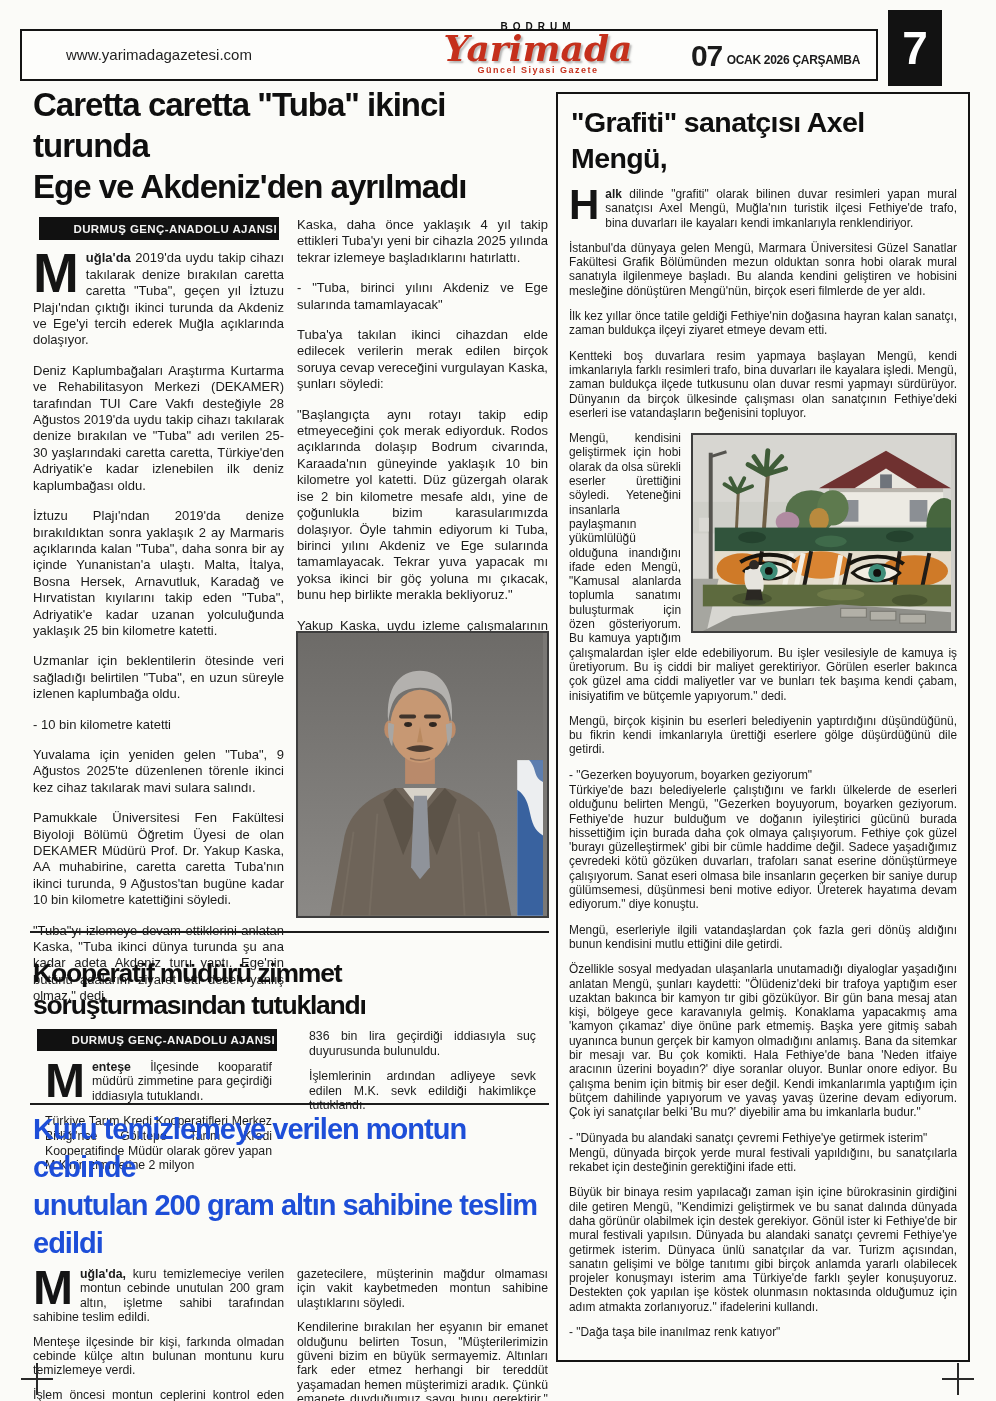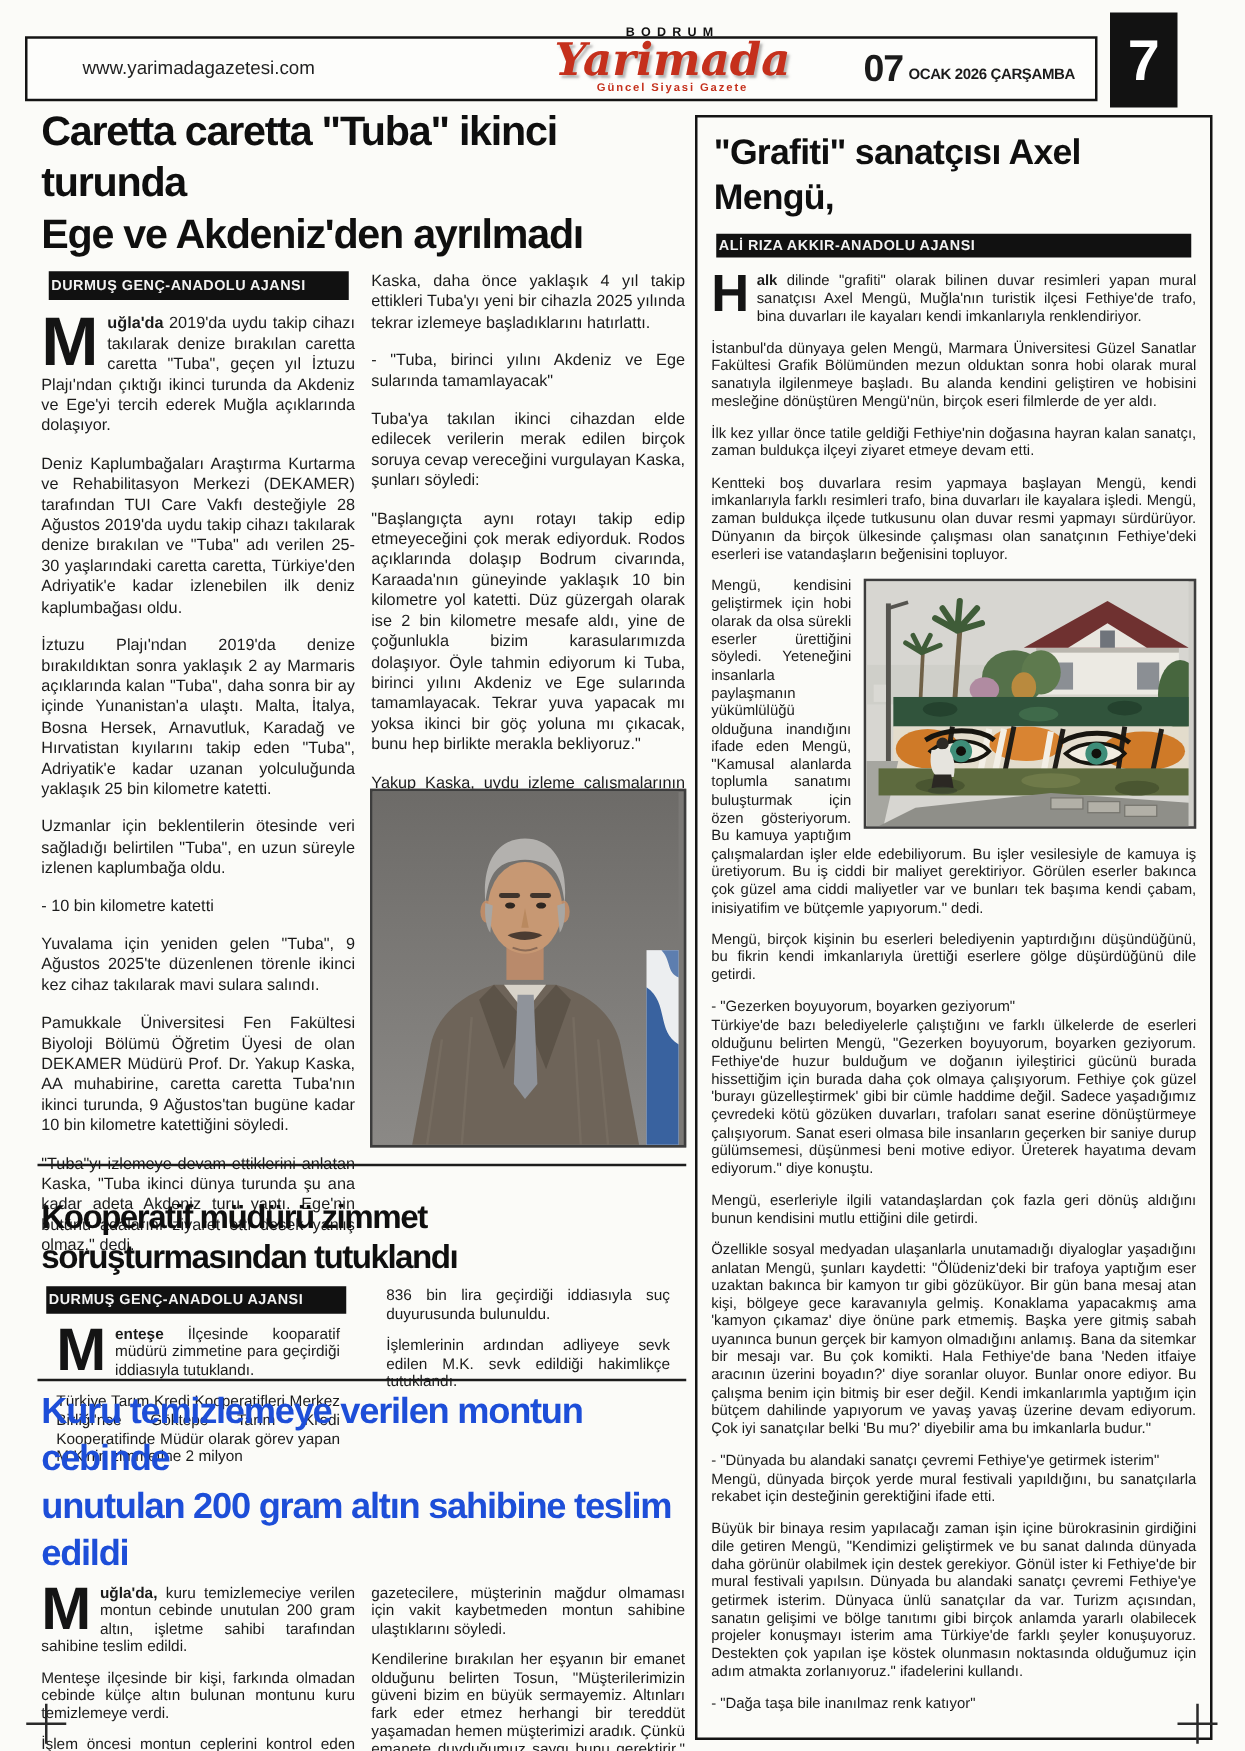--- a/index.html
+++ b/index.html
@@ -17,21 +17,21 @@
              text-shadow:2px 2px 2px rgba(110,110,110,.5);}
   .logo-tagline{font-size:9px;font-weight:bold;color:#c5301c;letter-spacing:1.5px;margin-top:1px;}
   .hdr-date{position:absolute;right:16px;top:8px;white-space:nowrap;}
   .date-day{font-size:30px;font-weight:700;letter-spacing:-1px;vertical-align:-2px;}
   .date-rest{font-size:12px;font-weight:bold;letter-spacing:-.3px;}
   .page-num{position:absolute;left:888px;top:10px;width:54px;height:76px;background:#121212;
             color:#fff;font-size:46px;font-weight:bold;display:flex;align-items:center;justify-content:center;}
 
   
   .byline{background:#111;color:#f3f3f3;font-size:11.5px;font-weight:bold;letter-spacing:.4px;
-          text-align:left;padding:4px 2px 3px;box-sizing:border-box;}
+          text-align:right;padding:4px 2px 3px;box-sizing:border-box;}
   .cols{display:flex;gap:13px;}
   .col{width:251px;text-align:justify;}
   .col p{margin:0 0 14px;}
   .dropcap{float:left;font-size:55px;line-height:43px;font-weight:bold;margin:2px 7px 0 0;color:#141414;}
   .dropcap.sm{font-size:48px;line-height:38px;}
   .lead{font-weight:bold;}
   figure{margin:0;}
   figure svg{display:block;}
   .sep{position:absolute;left:30px;width:519px;height:2px;background:#1c1c1c;}
 
@@ -192,21 +192,20 @@
         <p>Kendilerine bırakılan her eşyanın bir emanet olduğunu belirten Tosun, "Müşterilerimizin güveni bizim en büyük sermayemiz. Altınları fark eder etmez herhangi bir tereddüt yaşamadan hemen müşterimizi aradık. Çünkü emanete duyduğumuz saygı bunu gerektirir." dedi. İsmini vermek istemeyen müşteri ise altınlarına kavuştuğu için çok mutlu olduğunu ifade ederek, firma yetkililerine teşekkür etti.</p>
 
       </div>
     </div>
   </section>
 
   <section class="art-graf">
     <h2 class="t4">
       <span>"Grafiti" sanatçısı Axel Mengü,</span><br>
     </h2>
-    <div class="byline">ALİ RIZA AKKIR-ANADOLU AJANSI</div>
     <div class="graf-body">
       <p><span class="dropcap">H</span><span class="lead">alk</span><span> dilinde "grafiti" olarak bilinen duvar resimleri yapan mural sanatçısı Axel Mengü, Muğla'nın turistik ilçesi Fethiye'de trafo, bina duvarları ile kayaları kendi imkanlarıyla renklendiriyor.</span></p>
       <p>İstanbul'da dünyaya gelen Mengü, Marmara Üniversitesi Güzel Sanatlar Fakültesi Grafik Bölümünden mezun olduktan sonra hobi olarak mural sanatıyla ilgilenmeye başladı. Bu alanda kendini geliştiren ve hobisini mesleğine dönüştüren Mengü'nün, birçok eseri filmlerde de yer aldı.</p>
       <p>İlk kez yıllar önce tatile geldiği Fethiye'nin doğasına hayran kalan sanatçı, zaman buldukça ilçeyi ziyaret etmeye devam etti.</p>
       <p>Kentteki boş duvarlara resim yapmaya başlayan Mengü, kendi imkanlarıyla farklı resimleri trafo, bina duvarları ile kayalara işledi. Mengü, zaman buldukça ilçede tutkusunu olan duvar resmi yapmayı sürdürüyor. Dünyanın da birçok ülkesinde çalışması olan sanatçının Fethiye'deki eserleri ise vatandaşların beğenisini topluyor.</p>
 
       <figure class="graf-fig">
         <svg viewBox="0 0 262 199" width="258" height="196">
           <rect width="262" height="199" fill="#d7d6d1"></rect>
           <rect y="68" width="262" height="32" fill="#c9cac3" opacity="0.6"></rect>

